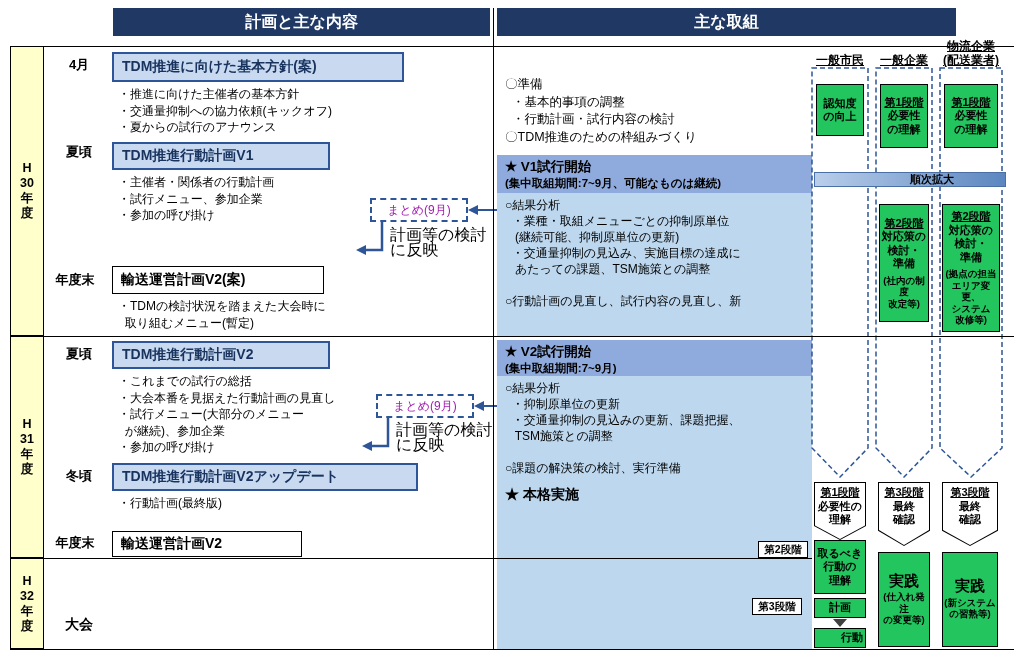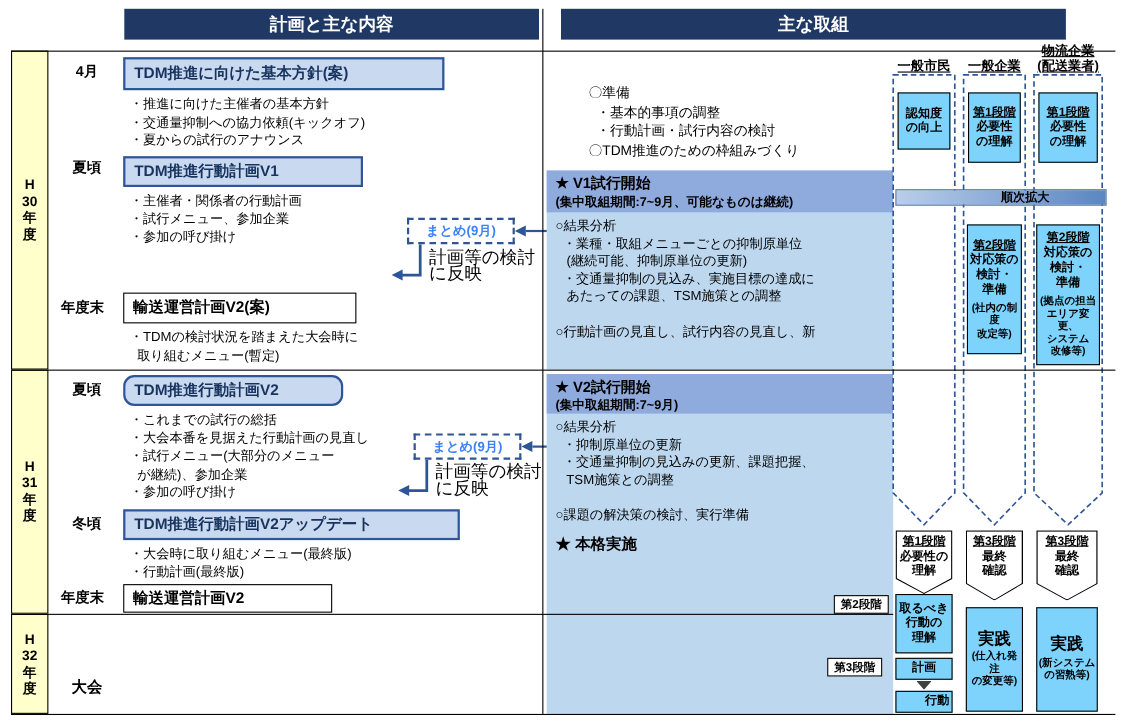--- a/index.html
+++ b/index.html
@@ -3,21 +3,21 @@
 <meta charset="utf-8">
 <style>
   html,body{margin:0;padding:0;background:#fff;}
   .canvas{position:relative;width:1024px;height:660px;background:#fff;
           font-family:"Liberation Sans",sans-serif;color:#000;overflow:hidden;}
 
   
   .hdr{position:absolute;top:8px;height:28px;background:#1F3864;color:#fff;
        font-weight:bold;font-size:16px;display:flex;align-items:center;justify-content:center;z-index:5;}
   #hdr-left{left:113px;width:377px;}
-  #hdr-right{left:510px;width:459px;}
+  #hdr-right{left:497px;width:459px;}
 
   
   .hline{position:absolute;height:1px;background:#000;z-index:6;}
   #line-top{left:10px;top:46px;width:1004px;}
   #line-mid1{left:10px;top:336px;width:1004px;}
   #line-mid2{left:10px;top:558px;width:802px;}
   #line-bottom{left:10px;top:649px;width:1004px;}
   #vline{position:absolute;left:493px;top:8px;width:1px;height:641px;background:#000;z-index:6;}
 
   
@@ -31,64 +31,64 @@
   #t-april{left:48px;top:56px;} #t-summer1{left:48px;top:143px;}
   #t-yearend1{left:40px;top:271px;width:70px;} #t-summer2{left:48px;top:345px;}
   #t-winter{left:48px;top:467px;} #t-yearend2{left:40px;top:534px;width:70px;}
   #t-taikai{left:48px;top:616px;font-size:14px;}
 
   .bluebox{position:absolute;background:#C9D9F0;border:2px solid #2E5597;color:#17335E;
            font-weight:bold;font-size:14px;display:flex;align-items:center;padding:0 8px;
            box-sizing:border-box;z-index:5;}
   #basic-policy{left:112px;top:52px;width:292px;height:30px;}
   #action-v1{left:112px;top:142px;width:218px;height:28px;}
-  #action-v2{left:112px;top:341px;width:200px;height:28px;border-radius:10px;}
+  #action-v2{left:112px;top:341px;width:218px;height:28px;}
   #action-update{left:112px;top:463px;width:306px;height:28px;}
 
   .whitebox{position:absolute;background:#fff;border:1.5px solid #000;color:#000;font-weight:bold;
             font-size:14px;display:flex;align-items:center;padding:0 8px;box-sizing:border-box;z-index:5;}
   #transport-draft{left:112px;top:266px;width:212px;height:28px;}
   #transport-final{left:112px;top:531px;width:190px;height:26px;}
 
   .lines{position:absolute;font-size:12px;line-height:16.5px;z-index:5;}
   .lines div{white-space:pre;}
   #bul-basic{left:118px;top:86px;} #bul-v1{left:118px;top:174px;}
   #bul-draft{left:118px;top:298px;} #bul-v2{left:118px;top:373px;}
   #bul-update{left:118px;top:495px;}
 
-  .matome{position:absolute;background:#fff;border:2px dashed #2E5597;color:#3b82f6;font-weight:bold;
+  .matome{position:absolute;background:#fff;border:2px dashed #2E5597;color:#a21caf;font-weight:normal;
           font-size:12px;display:flex;align-items:center;justify-content:center;box-sizing:border-box;z-index:5;}
   #matome1{left:370px;top:198px;width:98px;height:24px;}
   #matome2{left:376px;top:394px;width:98px;height:24px;}
   .note{position:absolute;font-size:16px;line-height:15px;white-space:pre-line;z-index:5;}
   #note1{left:390px;top:227px;} #note2{left:396px;top:422px;}
 
   
   .sec{position:absolute;z-index:1;}
   #v1-body{left:497px;top:155px;width:315px;height:181px;background:#BDD7EE;}
   #v2-body{left:497px;top:340px;width:315px;height:140px;background:#BDD7EE;}
   #bottom-sec{left:497px;top:480px;width:315px;height:169px;background:#BDD7EE;}
   .band{position:absolute;left:497px;width:315px;background:#8FAADC;z-index:2;
         padding:3px 0 0 8px;box-sizing:border-box;}
   #v1-band{top:155px;height:38px;} #v2-band{top:340px;height:36px;}
   .band-title{font-size:13.5px;font-weight:bold;}
   .band-sub{font-size:11.5px;font-weight:bold;}
   #v1-text{left:505px;top:197px;font-size:12px;line-height:16px;}
   #v2-text{left:505px;top:380px;font-size:12px;line-height:16px;}
-  #prep-text{left:505px;top:76px;font-size:12.5px;line-height:17.5px;margin-left:30px;}
+  #prep-text{left:505px;top:76px;font-size:12.5px;line-height:17.5px;}
   #full-title{position:absolute;left:505px;top:486px;font-size:14px;font-weight:bold;z-index:5;}
 
   
   .shdr{position:absolute;font-size:12px;font-weight:bold;text-align:center;white-space:pre-line;
         line-height:14px;text-decoration:underline;z-index:5;}
   #hdr-citizens{left:812px;top:53px;width:56px;}
   #hdr-companies{left:876px;top:53px;width:56px;}
   #hdr-logistics{left:938px;top:39px;width:66px;}
 
-  .sbox{position:absolute;background:#7dd3fc;border:1px solid #000;box-sizing:border-box;z-index:5;
+  .sbox{position:absolute;background:#22c55e;border:1px solid #000;box-sizing:border-box;z-index:5;
         display:flex;flex-direction:column;align-items:center;justify-content:center;text-align:center;
         font-size:11px;font-weight:bold;line-height:13.5px;}
   .sbox .lbl{text-decoration:underline;}
   .sbox .txt{white-space:pre-line;}
   .sbox .nte{white-space:pre-line;font-size:9.5px;line-height:11.5px;margin-top:4px;}
   #cit-stage1{left:816px;top:84px;width:48px;height:52px;}
   #com-stage1{left:880px;top:84px;width:48px;height:64px;}
   #log-stage1{left:944px;top:84px;width:54px;height:64px;}
   #com-stage2{left:879px;top:204px;width:50px;height:118px;}
   #log-stage2{left:942px;top:204px;width:58px;height:128px;}
@@ -209,21 +209,20 @@
       <div>・参加の呼び掛け</div>
     </div>
 
   <div class="matome" id="matome2">まとめ(9月)</div>
   <div class="note" id="note2">計画等の検討
 に反映</div>
 
   <div class="tlabel" id="t-winter">冬頃</div>
   <div class="bluebox" id="action-update">TDM推進行動計画V2アップデート</div>
   <div class="lines" id="bul-update">
-      <div>・大会時に取り組むメニュー(最終版)</div>
       <div>・行動計画(最終版)</div>
     </div>
 
   <div class="tlabel" id="t-yearend2">年度末</div>
   <div class="whitebox" id="transport-final">輸送運営計画V2</div>
 
   <div class="tlabel" id="t-taikai">大会</div>
 
   <div class="lines" id="prep-text">
       <div>〇準備</div>

